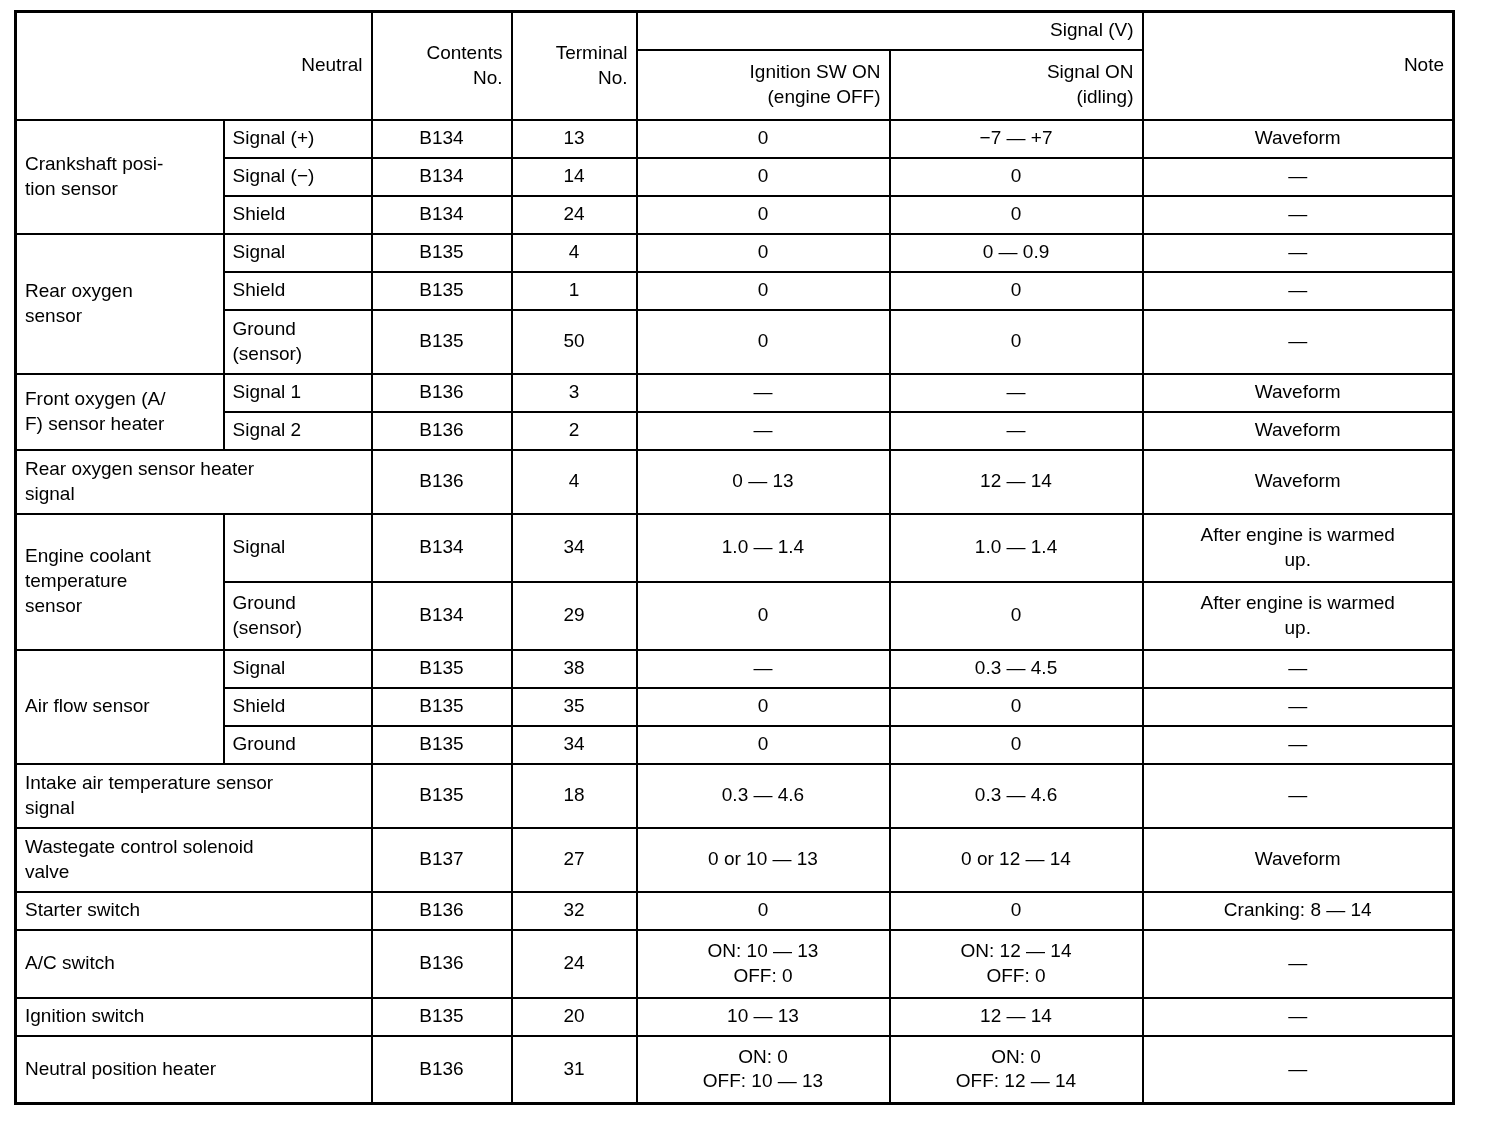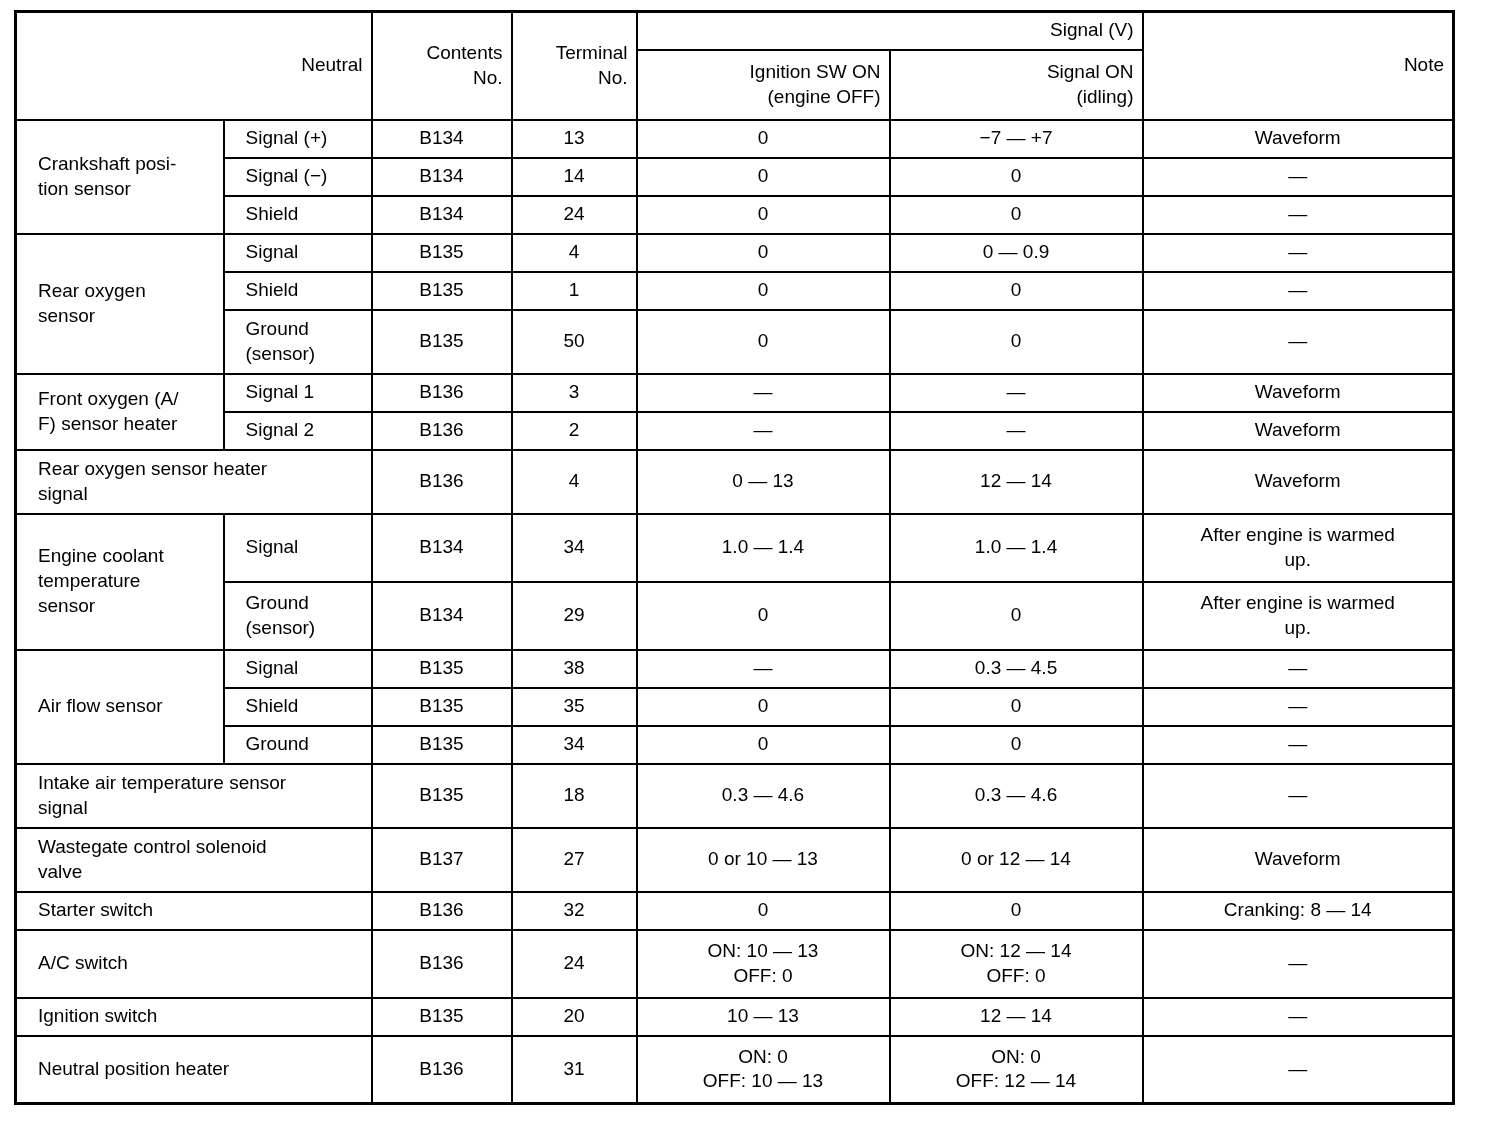--- a/index.html
+++ b/index.html
@@ -27,21 +27,21 @@
     font-size: 19px;
     font-weight: normal;
     white-space: pre-line;
     line-height: 1.3;
     padding: 2px 8px;
     vertical-align: middle;
     overflow: hidden;
   }
   th { text-align: right; }
   td.c { text-align: center; }
-  td.group, td.sub, td.full { text-align: left; padding-left: 21px; }
+  td.group, td.sub, td.full { text-align: left; padding-left: 8px; }
   tr.hr1 { height: 38px; }
   tr.hr2 { height: 70px; }
   tr.rs { height: 38px; }
   tr.rm { height: 64px; }
   tr.rl { height: 68px; }
 </style>
 </head>
 <body>
 
 <div class="page">

